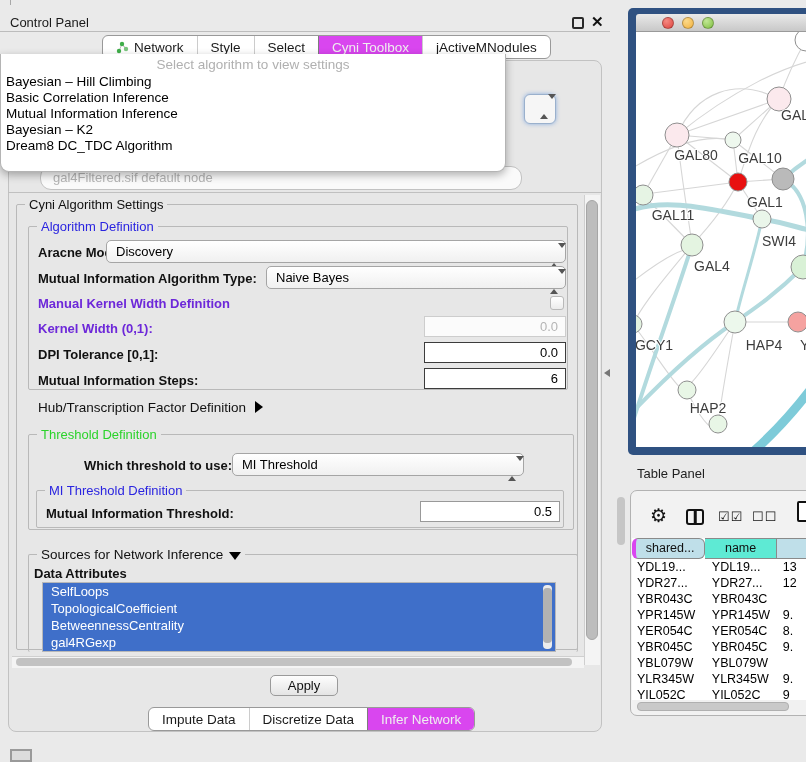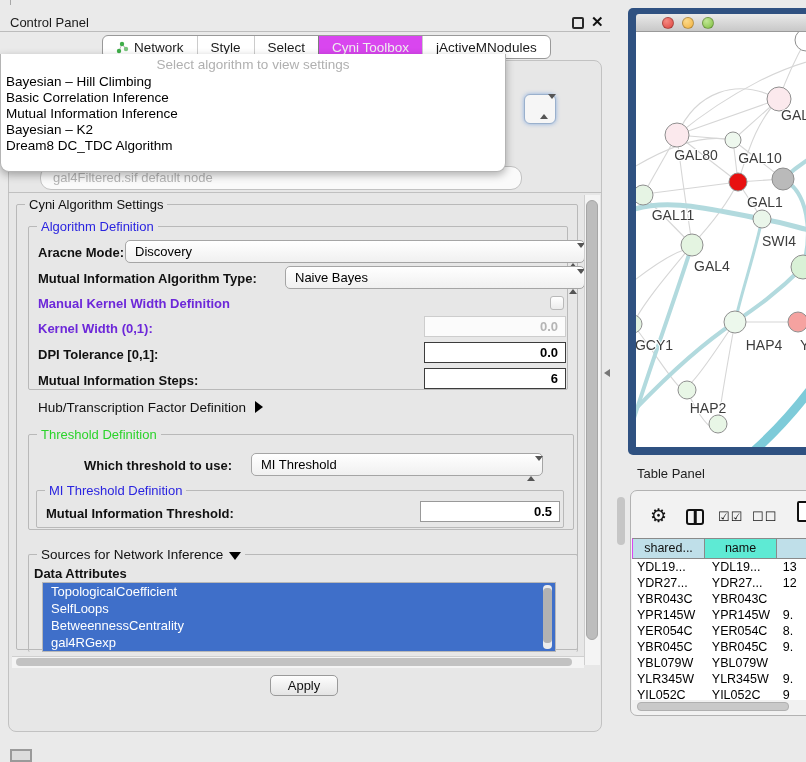--- a/index.html
+++ b/index.html
@@ -42,27 +42,27 @@
   .fs { position:absolute; border:1px solid #b9b9b9; border-radius:2px; }
   .fs-legend { position:absolute; top:-8px; left:8px; background:#e7e7e7; padding:0 4px; font-size:13px; white-space:nowrap; }
   .leg-blue { color:#2a24e0; }
   .leg-green { color:#2bd32b; }
   .leg-black { color:#111; }
 
   .lbl { position:absolute; font-weight:bold; font-size:13px; color:#111; white-space:nowrap; }
   .lbl-gray { color:#6d28d9; }
 
   .combo { position:absolute; height:23px; border:1px solid #a5a5a5; border-radius:5px;
-           background:linear-gradient(#ffffff,#f0f0f0); line-height:21px; padding-left:9px; font-size:13px; color:#000;margin-left:19px; }
+           background:linear-gradient(#ffffff,#f0f0f0); line-height:21px; padding-left:9px; font-size:13px; color:#000; }
   .stepper { position:absolute; right:7px; top:4px; width:8px; }
   .stepper .up { width:0; height:0; border-left:4px solid transparent; border-right:4px solid transparent; border-bottom:5px solid #555; margin-bottom:3px; }
   .stepper .dn { width:0; height:0; border-left:4px solid transparent; border-right:4px solid transparent; border-top:5px solid #555; }
 
   .field { position:absolute; height:21px; background:#fff; border:1px solid #999; text-align:right;
-           padding-right:7px; line-height:19px; font-size:13px; color:#000;font-weight:bold; }
+           padding-right:7px; line-height:19px; font-size:13px; color:#000; }
   .field-dark { border:1.5px solid #3c3c3c; }
   .field-dis  { background:#fbfbfb; border:1px solid #cdcdcd; color:#b5b5b5; }
 
   .checkbox { position:absolute; width:14px; height:14px; border:1px solid #b9b9b9; border-radius:3px; background:linear-gradient(#fff,#ececec); }
 
   .tri-right { display:inline-block; width:0; height:0; border-top:6px solid transparent; border-bottom:6px solid transparent;
                border-left:8px solid #000; margin-left:9px; vertical-align:-1px; }
   .tri-down  { display:inline-block; width:0; height:0; border-left:6px solid transparent; border-right:6px solid transparent;
                border-top:8px solid #000; margin-left:6px; vertical-align:-1px; }
 
@@ -106,21 +106,21 @@
   .gear-icon { left:650px; top:504px; font-size:19px; color:#111; }
   .cols-icon { left:686px; top:509px; width:18px; height:16px; border:2.5px solid #111; border-radius:3px; }
   .cols-icon::after { content:""; position:absolute; left:50%; top:0; bottom:0; width:2.5px; background:#111; transform:translateX(-50%); }
   .checks-icon { left:718px; top:509px; font-size:13px; color:#111; letter-spacing:1px; }
   .boxes-icon { left:752px; top:509px; font-size:13px; color:#111; letter-spacing:1px; }
   .doc-icon { left:797px; top:501px; width:16px; height:21px; border:2px solid #111; border-radius:2px; background:#fff; }
 
   .tbl { left:632px; top:538px; width:182px; height:162px; background:#fff; overflow:hidden; }
   .thead { position:absolute; left:0; top:0; height:21px; display:flex; width:100%; }
   .th { border:1px solid #8a8a8a; border-left:none; font-size:12.5px; text-align:center; line-height:19px; color:#111; }
-  .th:first-child { border-left:1px solid #d946ef; }
+  .th:first-child { border-left:4px solid #d946ef;border-radius:6px; }
   .th.hl { background:#bfdfe9; }
   .th.plain { background:#5eead4; }
   .c0 { width:79px; } .c1 { width:78px; } .c2 { width:40px; }
   .tbody { position:absolute; left:0; top:21px; width:100%; }
   .trow { display:flex; height:16px; }
   .td { font-size:12.5px; line-height:16px; color:#000; white-space:nowrap; overflow:hidden; }
   .td.c0 { padding-left:5px; } .td.c1 { padding-left:7px; } .td.c2 { padding-left:6px; }
   .tbl-hscroll { left:634px; top:700px; width:180px; height:13px; background:#f1f1f1; }
   .tbl-hthumb { left:637px; top:702px; width:152px; height:9px; background:#c9c9c9; border:1px solid #b0b0b0; border-radius:4px; }
 </style>
@@ -227,37 +227,48 @@
   <div class="field" style="left:420px; top:501px; width:140px;">0.5</div>
 
   <div class="abs fs" style="left:28px; top:554px; width:550px; height:98px; border-bottom:none;">
     <span class="fs-legend leg-black" style="font-size:13.5px;">
       <span>Sources for Network Inference</span><span class="tri-down"></span>
     </span>
   </div>
   <span class="lbl" style="left:34px; top:566px;">Data Attributes</span>
   <div class="abs listbox">
     <div id="attr-items">
+        <div class="attr-item">SelfLoops</div>
         <div class="attr-item">TopologicalCoefficient</div>
-        <div class="attr-item">SelfLoops</div>
         <div class="attr-item">BetweennessCentrality</div>
         <div class="attr-item">gal4RGexp</div>
       </div>
     <div class="list-scroll">
         <div class="list-thumb"></div>
       </div>
   </div>
 
   <div class="abs vscroll"></div>
   <div class="abs vthumb"></div>
   <div class="abs hscroll"></div>
   <div class="abs hthumb"></div>
 
   <div class="abs apply-btn">Apply</div>
 
+  <div class="abs tabbar" id="bottom-tabs">
+      <div class="tab">
+        <span>Impute Data</span>
+      </div>
+      <div class="tab">
+        <span>Discretize Data</span>
+      </div>
+      <div class="tab sel">
+        <span>Infer Network</span>
+      </div>
+    </div>
 
   <div class="abs frag-box"></div>
 
   <div class="abs collapse-arrow"></div>
   <div class="abs gap-frag"></div>
 
   <div class="abs net-window">
     <div class="net-titlebar">
       <span class="light light-red"></span>
       <span class="light light-yellow"></span>

